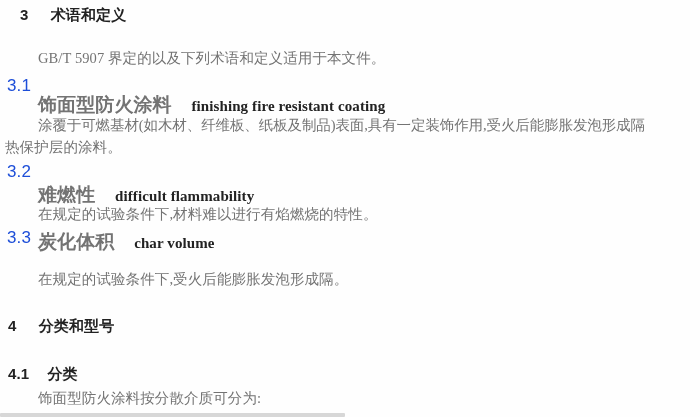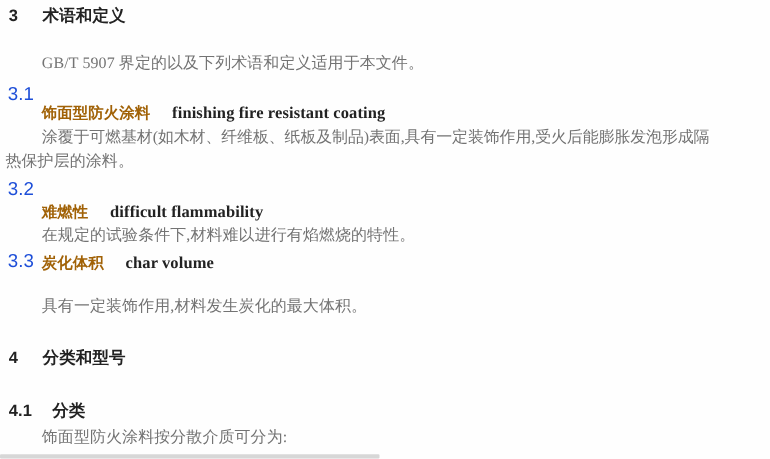--- a/index.html
+++ b/index.html
@@ -31,22 +31,22 @@
   }
   .clause-num {
     font-family: "Liberation Sans", sans-serif;
     font-weight: 500;
     font-size: 17px;
     color: #1d4ed8;
   }
   .term-zh {
     font-family: "Liberation Sans", sans-serif;
     font-weight: bold;
-    font-size: 14px;
-    color: #a16207;
+    font-size: 19px;
+    color: #737373;
   }
   .term-en {
     font-family: "Liberation Serif", serif;
     font-weight: bold;
     font-size: 15px;
     margin-left: 16px;
     color: #222;
   }
   .h-num { display: inline-block; }
   .h-title { display: inline-block; margin-left: 18px; }
@@ -59,21 +59,21 @@
     height: 4px;
     background: #d7d7d7;
     border-radius: 1px;
   }
 </style>
 </head>
 <body>
 
 <div class="page">
 
-  <div class="ln heading" style="left:8px; top:6px;">
+  <div class="ln heading" style="left:20px; top:6px;">
     <span class="h-num">3</span>
     <span class="h-title">术语和定义</span>
   </div>
 
   <div class="ln body-text" style="left:38px; top:50px;">GB/T 5907 界定的以及下列术语和定义适用于本文件。</div>
 
   <div class="ln clause-num" style="left:7px; top:76px;">3.1</div>
   <div class="ln" style="left:38px; top:94px;">
     <span class="term-zh">饰面型防火涂料</span>
     <span class="term-en">finishing fire resistant coating</span>
@@ -86,21 +86,21 @@
     <span class="term-zh">难燃性</span>
     <span class="term-en">difficult flammability</span>
   </div>
   <div class="ln body-text" style="left:38px; top:206px;">在规定的试验条件下,材料难以进行有焰燃烧的特性。</div>
 
   <div class="ln clause-num" style="left:7px; top:228px;">3.3</div>
   <div class="ln" style="left:38px; top:231px;">
     <span class="term-zh">炭化体积</span>
     <span class="term-en">char volume</span>
   </div>
-  <div class="ln body-text" style="left:38px; top:271px;">具有一定装饰作用,材料发生炭化的最大体积。</div>
+  <div class="ln body-text" style="left:38px; top:271px;">在规定的试验条件下,受火后能膨胀发泡形成隔。</div>
 
   <div class="ln heading" style="left:8px; top:317px;">
     <span class="h-num">4</span>
     <span class="h-title">分类和型号</span>
   </div>
 
   <div class="ln heading" style="left:8px; top:365px;">
     <span class="h-num">4.1</span>
     <span class="h-title-sub">分类</span>
   </div>

